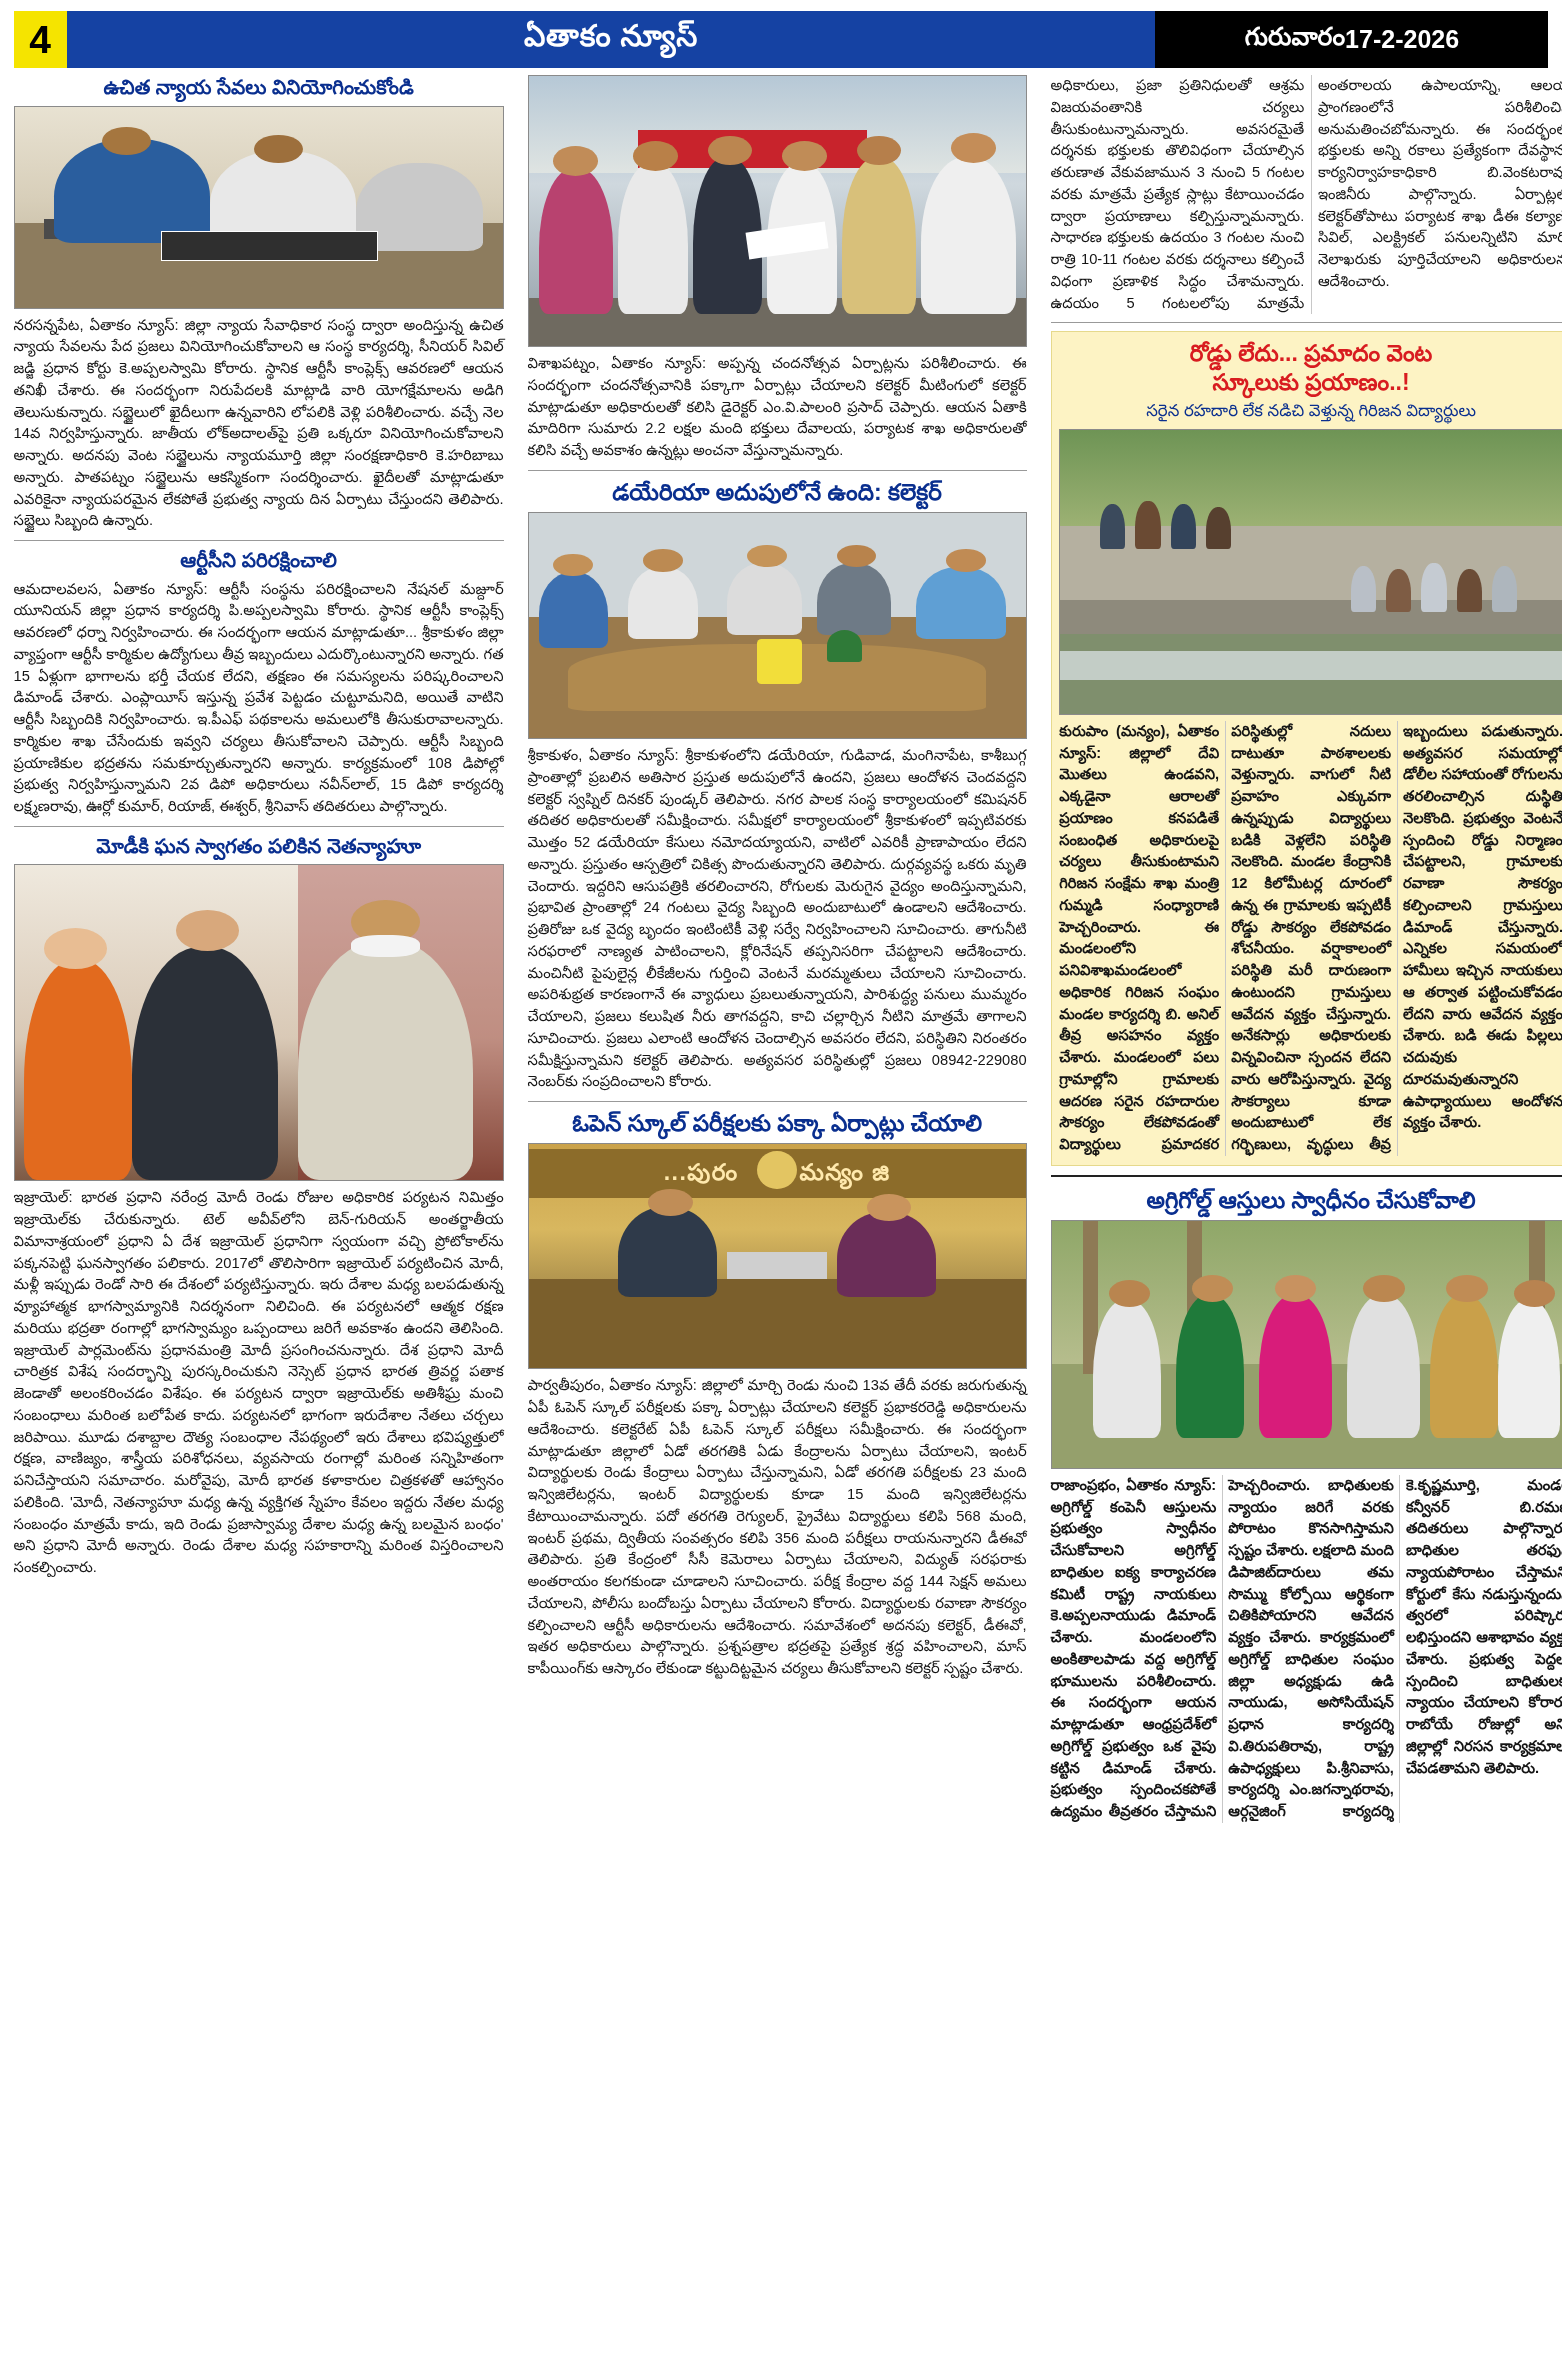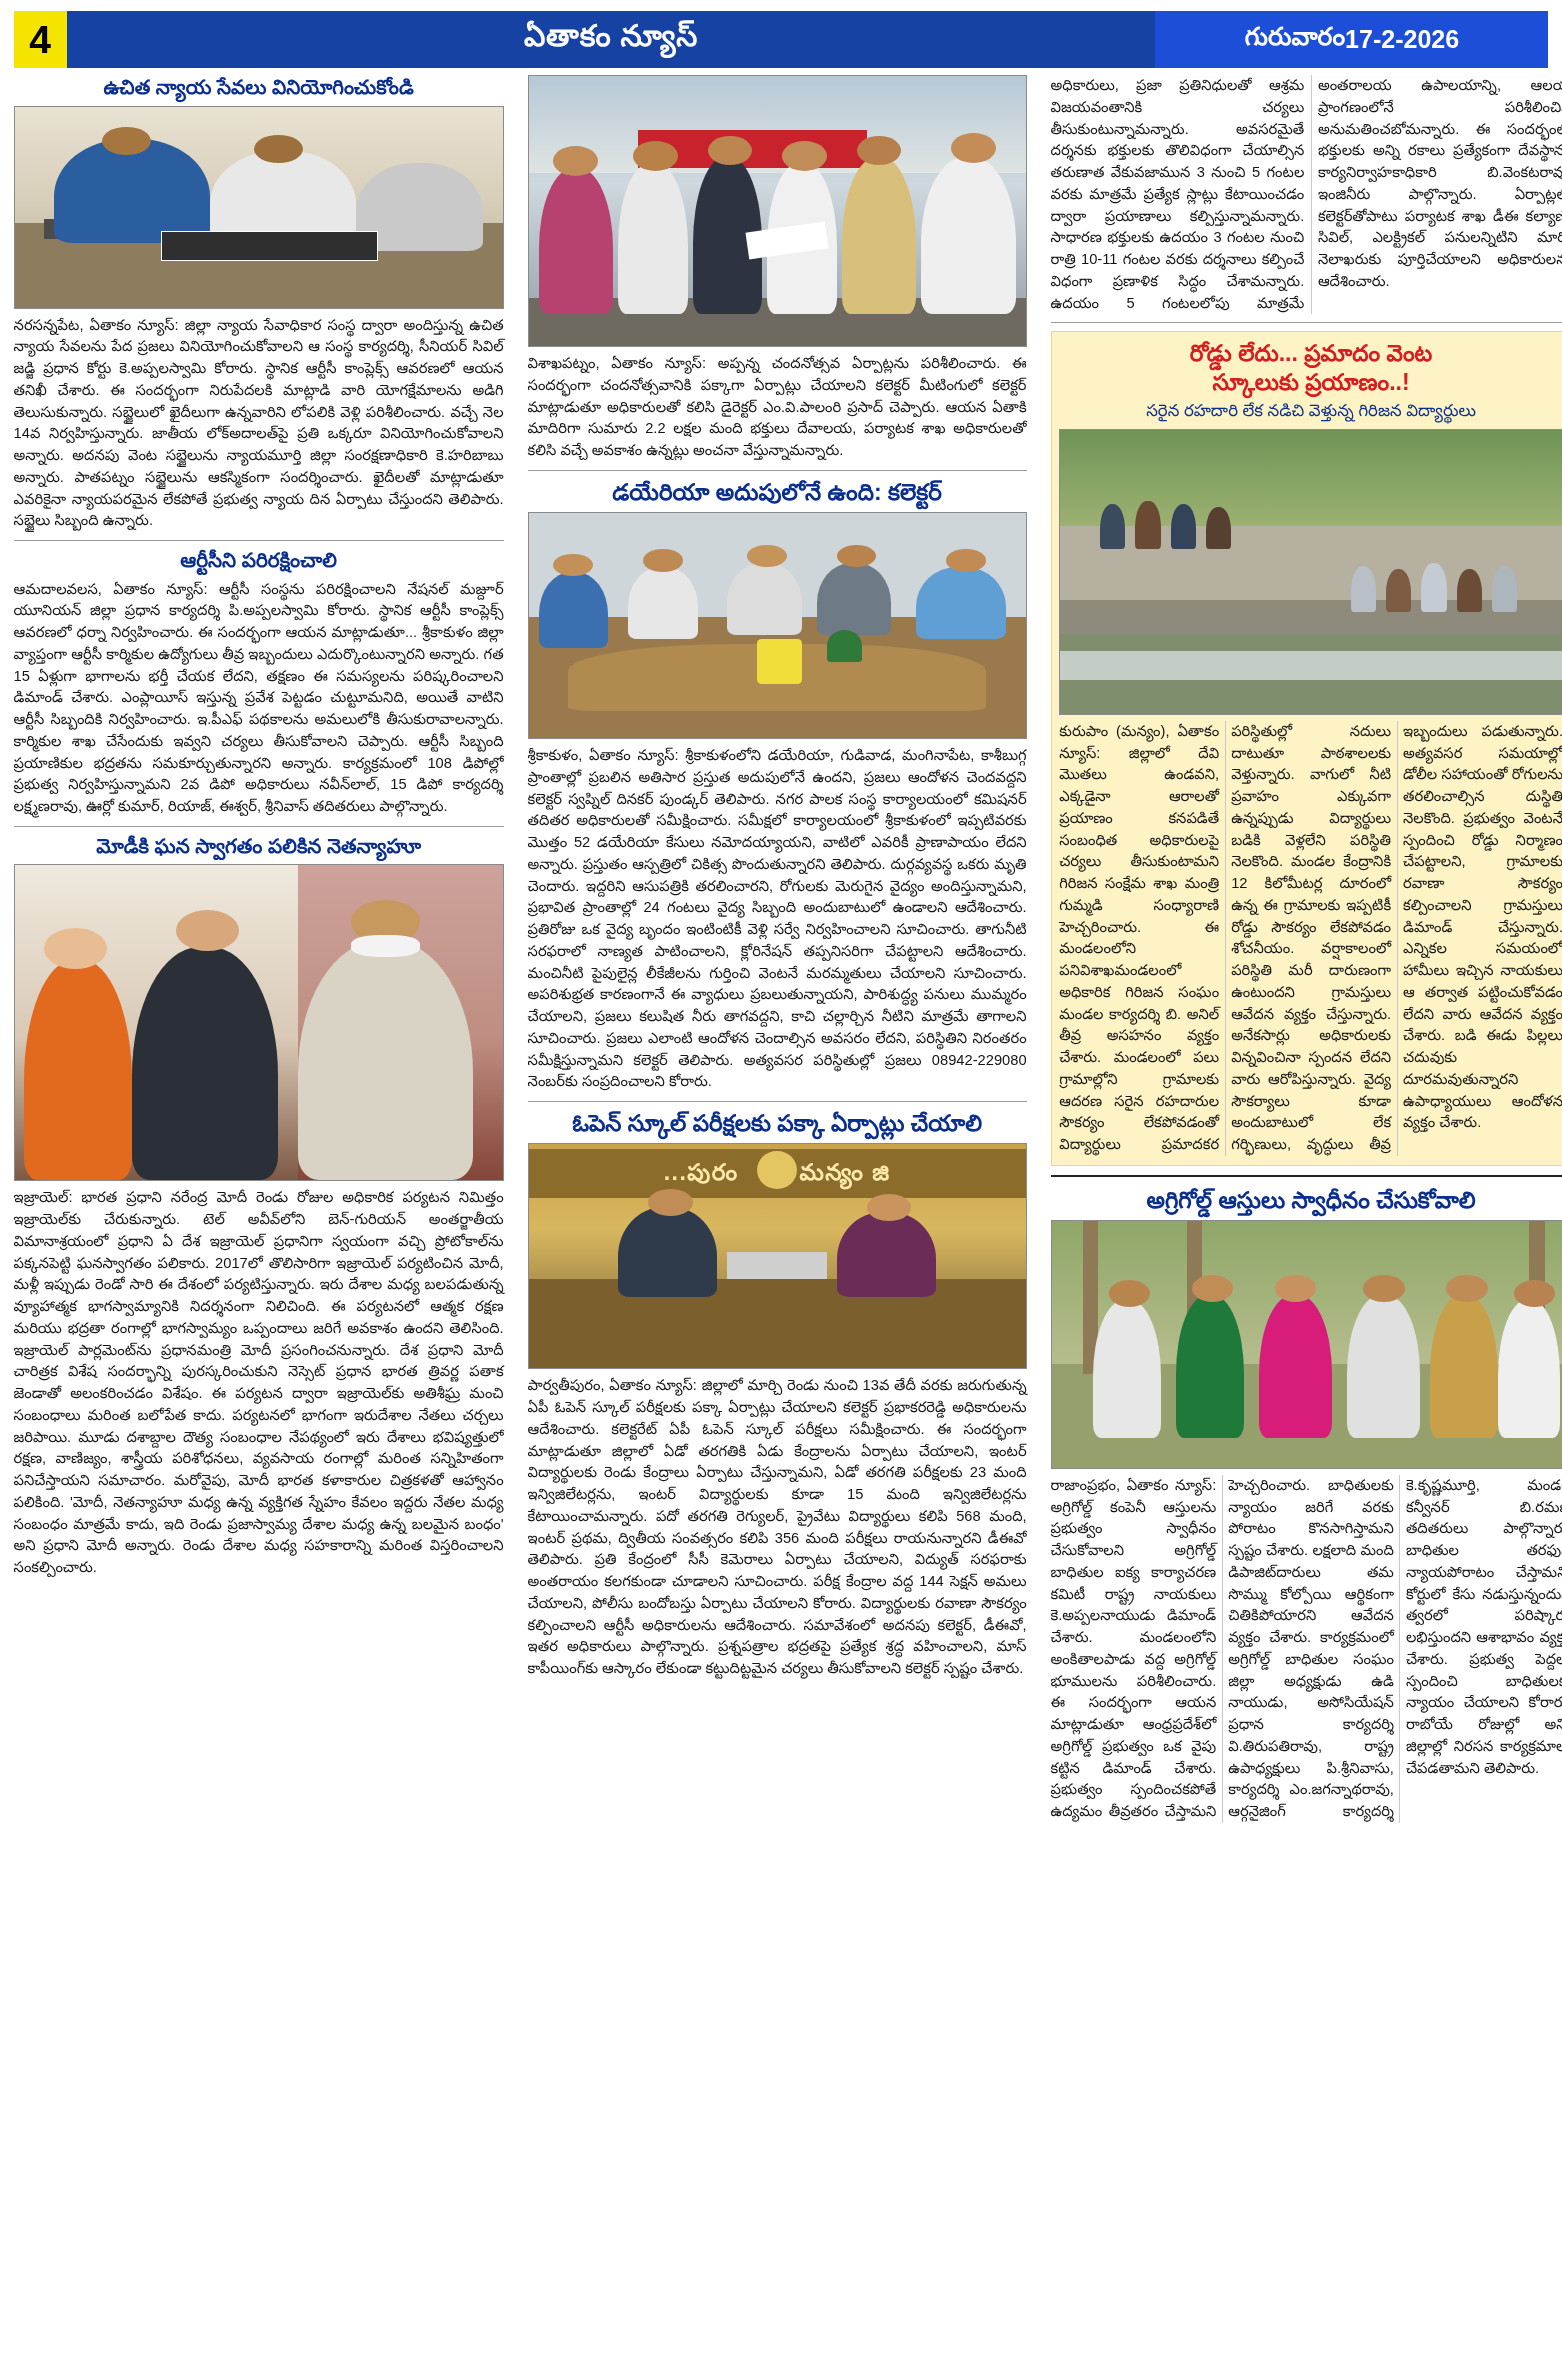--- a/index.html
+++ b/index.html
@@ -42,21 +42,21 @@
     color:#ffffff;
     display:flex;
     align-items:center;
     justify-content:center;
     font-size:30px;
     font-weight:bold;
     letter-spacing:0.8px;
   }
   .mast-date{
     width:393px;
-    background:#1d4ed8;
+    background:#000000;
     color:#ffffff;
     display:flex;
     align-items:center;
     justify-content:center;
     font-size:25px;
     font-weight:bold;
   }
 
   
   .cols{
@@ -156,20 +156,21 @@
   }
   .two-col{
     column-count:2;
     column-gap:13.6px;
     column-rule:0.8px solid #c8c8c8;
   }
   .three-col{
     column-count:3;
     column-gap:12px;
     column-rule:0.8px solid #c8c8c8;
+    font-weight:bold;
   }
   .yellow-box{
     background:#fdf3c4;
     border:0.8px solid #e6d98c;
     padding:7.6px 7.6px 9px 7.6px;
     box-sizing:border-box;
   }
   .mt10{margin-top:7.6px;}
 </style>
 </head>

